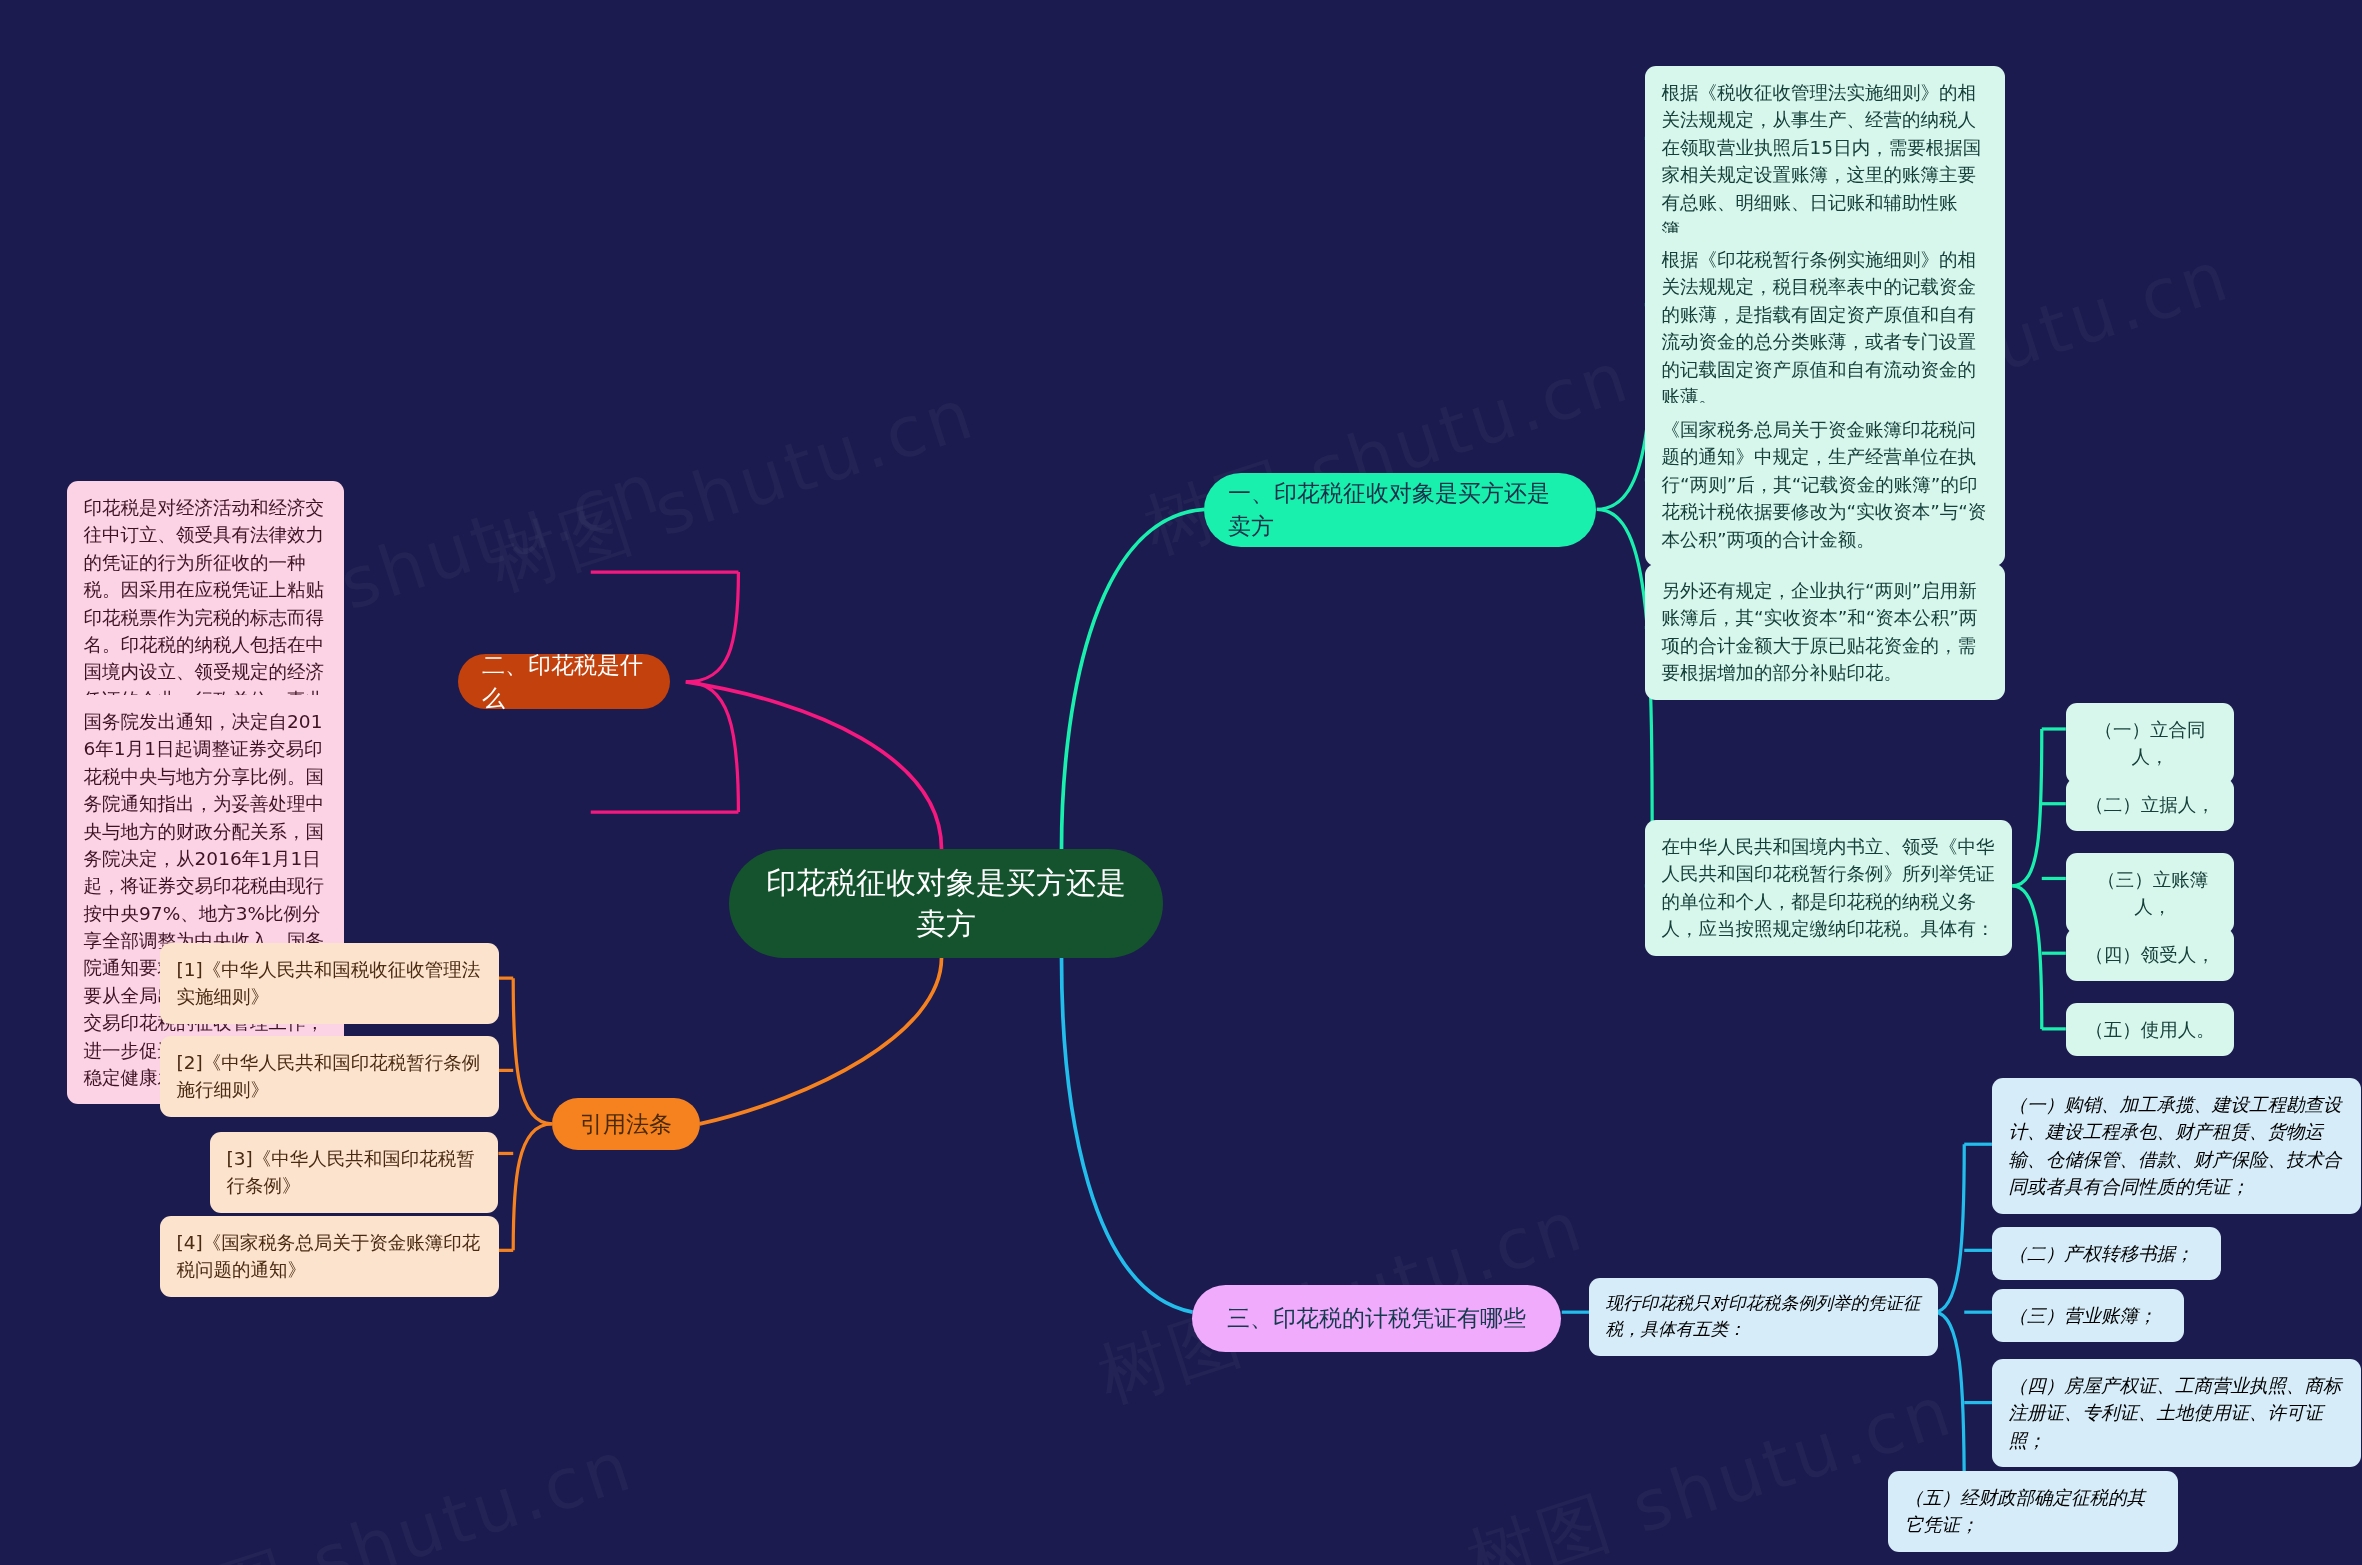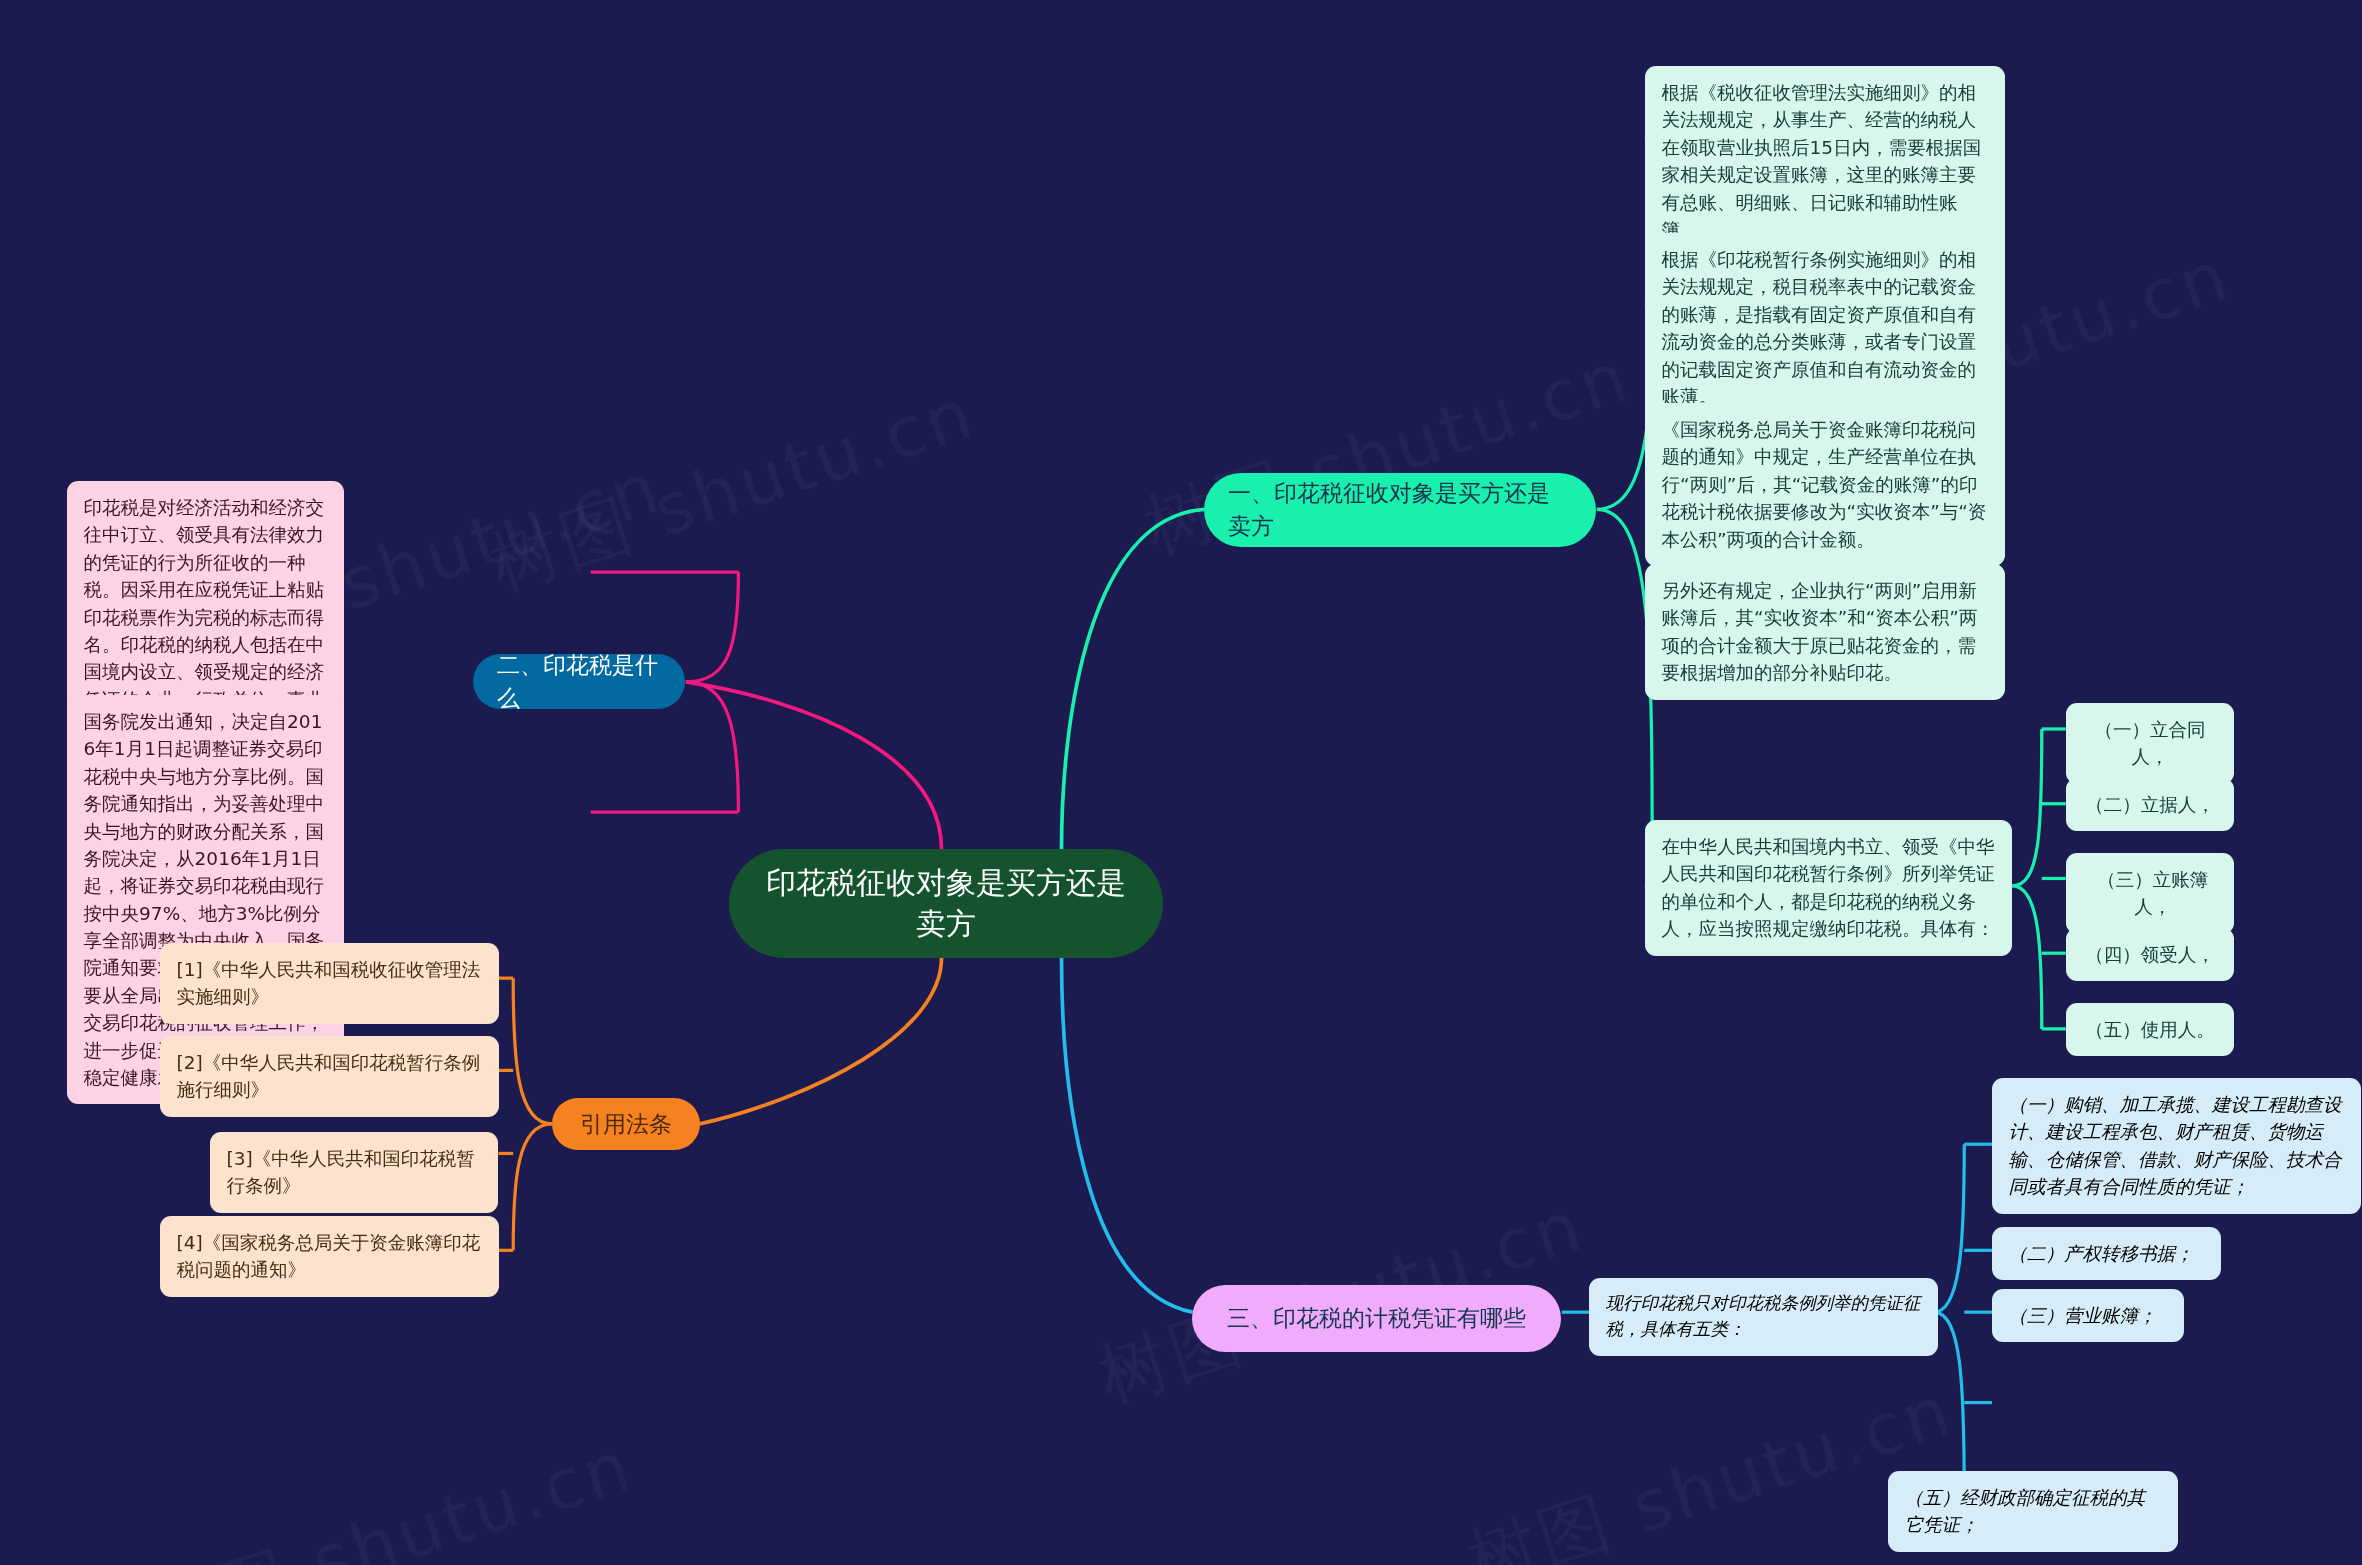--- a/index.html
+++ b/index.html
@@ -78,23 +78,23 @@
     font-size: 23px;
     line-height: 1.42;
   }
   #b1 {
     left: 1204px; top: 473px;
     width: 392px; height: 74px;
     background: #19f0ae;
     color: #16304a;
   }
   #b2 {
-    left: 473px; top: 654px;
+    left: 458px; top: 654px;
     width: 212px; height: 55px;
-    background: #0369a1;
+    background: #c2410c;
     color: #ffffff;
     justify-content: center;
   }
   #b3 {
     left: 1192px; top: 1285px;
     width: 369px; height: 67px;
     background: #f0abfc;
     color: #14394d;
     justify-content: center;
   }
@@ -215,20 +215,21 @@
   <div class="node mint center-text" style="left:2066px; top:1003px; width:168px;">（五）使用人。</div>
 
   <div class="node pink" style="left:67px; top:481px; width:277px;">印花税是对经济活动和经济交往中订立、领受具有法律效力的凭证的行为所征收的一种税。因采用在应税凭证上粘贴印花税票作为完税的标志而得名。印花税的纳税人包括在中国境内设立、领受规定的经济凭证的企业、行政单位、事业单位、军事单位、社会团体、其他单位、个体工商户和其他个人。</div>
   <div class="node pink" style="left:67px; top:695px; width:277px;">国务院发出通知，决定自2016年1月1日起调整证券交易印花税中央与地方分享比例。国务院通知指出，为妥善处理中央与地方的财政分配关系，国务院决定，从2016年1月1日起，将证券交易印花税由现行按中央97%、地方3%比例分享全部调整为中央收入。国务院通知要求，有关地区和部门要从全局出发，继续做好证券交易印花税的征收管理工作，进一步促进我国证券市场长期稳定健康发展。</div>
 
   <div class="node sky" style="left:1589px; top:1278px; width:349px; font-size:17.5px;">现行印花税只对印花税条例列举的凭证征税，具体有五类：</div>
 
   <div class="node sky" style="left:1992px; top:1078px; width:369px;">（一）购销、加工承揽、建设工程勘查设计、建设工程承包、财产租赁、货物运输、仓储保管、借款、财产保险、技术合同或者具有合同性质的凭证；</div>
   <div class="node sky" style="left:1992px; top:1227px; width:229px;">（二）产权转移书据；</div>
   <div class="node sky" style="left:1992px; top:1289px; width:192px;">（三）营业账簿；</div>
+  <div class="node sky" style="left:1992px; top:1359px; width:369px;">（四）房屋产权证、工商营业执照、商标注册证、专利证、土地使用证、许可证照；</div>
   <div class="node sky" style="left:1888px; top:1471px; width:290px;">（五）经财政部确定征税的其它凭证；</div>
 
   <div class="node peach" style="left:160px; top:943px; width:339px;">[1]《中华人民共和国税收征收管理法实施细则》</div>
   <div class="node peach" style="left:160px; top:1036px; width:339px;">[2]《中华人民共和国印花税暂行条例施行细则》</div>
   <div class="node peach" style="left:210px; top:1132px; width:288px;">[3]《中华人民共和国印花税暂行条例》</div>
   <div class="node peach" style="left:160px; top:1216px; width:339px;">[4]《国家税务总局关于资金账簿印花税问题的通知》</div>
 
 </div>
 
 

